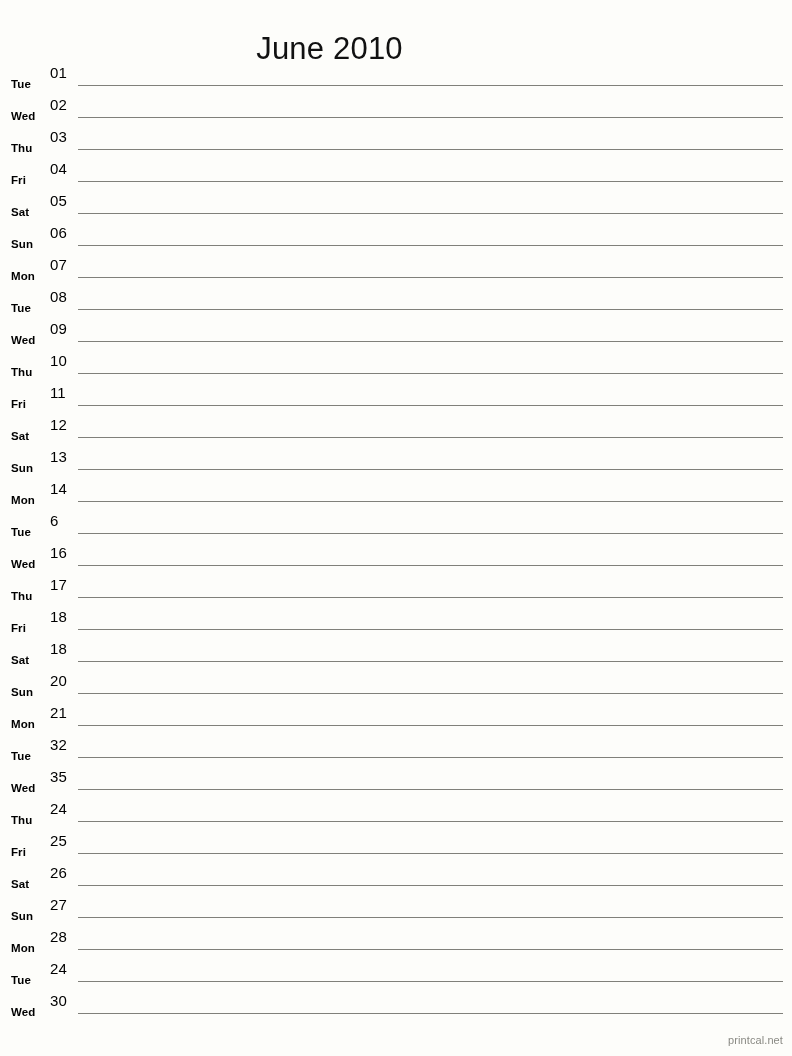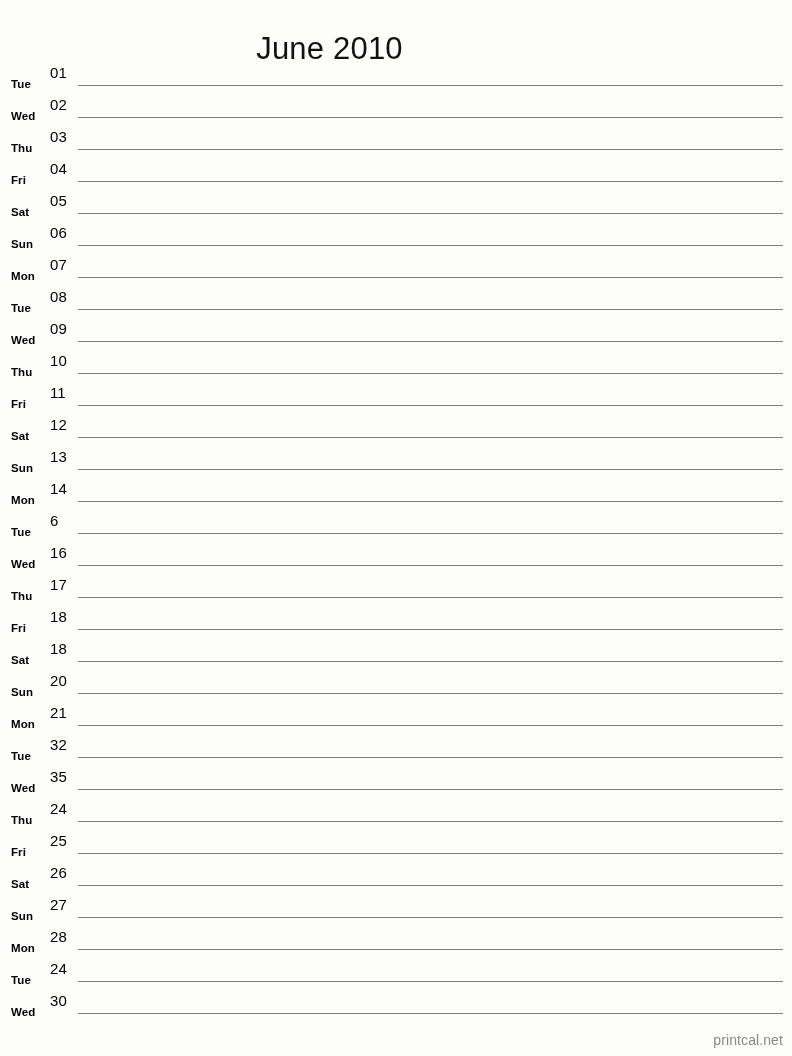--- a/index.html
+++ b/index.html
@@ -71,21 +71,21 @@
     left: 78px;
     width: 705px;
     top: 25px;
     height: 1px;
     background: #80807a;
   }
   .footer-credit {
     position: absolute;
     right: 9px;
     bottom: 10px;
-    font-size: 14px;
+    font-size: 11px;
     color: #8a8a84;
     letter-spacing: 0.1px;
     line-height: 11px;
   }
 </style>
 </head>
 <body>
 
 <div id="page">
 

